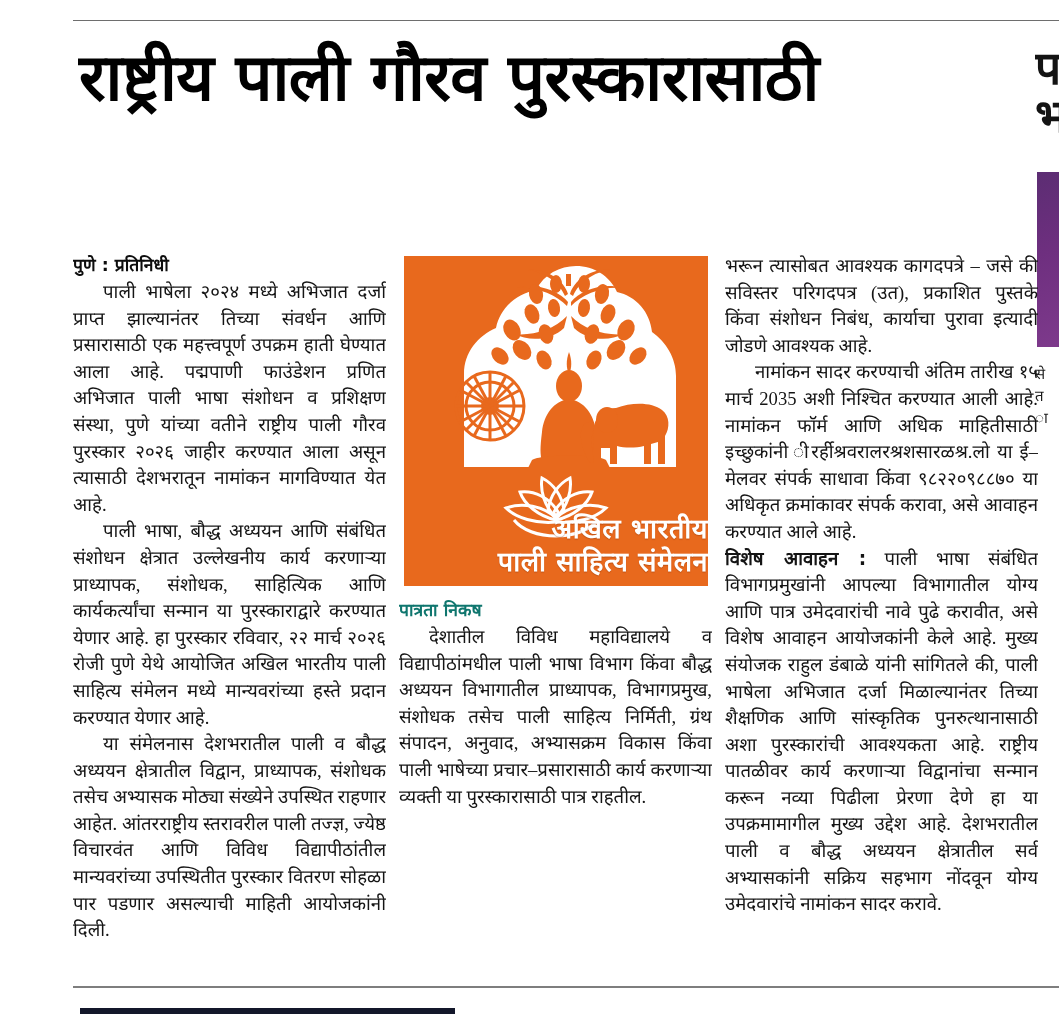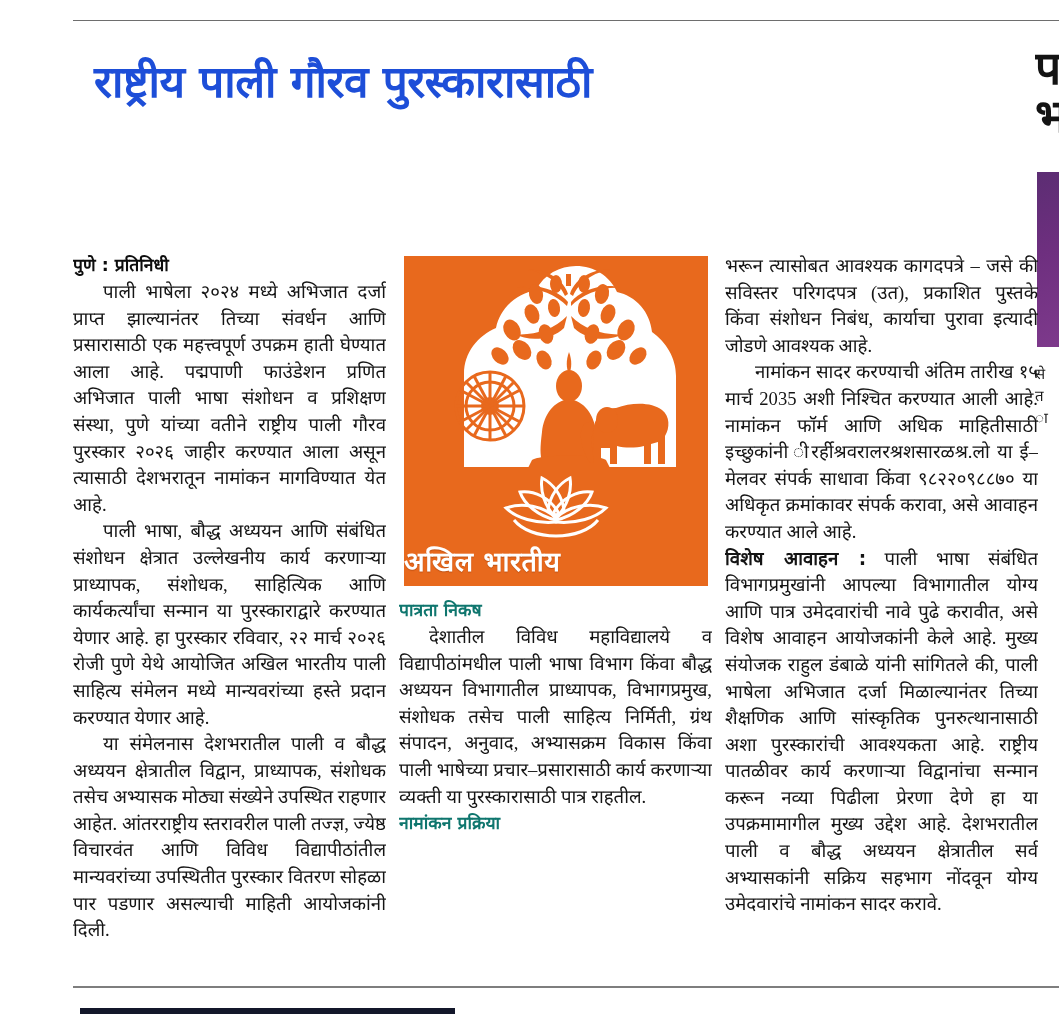--- a/index.html
+++ b/index.html
@@ -27,26 +27,26 @@
     background:#13172a;
   }
 
   
   .headline{
     position:absolute;left:78px;top:44px;width:955px;
   }
   .headline .hl{
     font-family:"DejaVu Sans","Liberation Sans",sans-serif;
     font-weight:bold;
-    font-size:44px;
+    font-size:65px;
     line-height:1.0;
     letter-spacing:-0.5px;
-    color:#1d4ed8;
+    color:#000000;
     white-space:nowrap;
-    margin:16px;
+    margin:1px;
   }
   .headline .hl1{margin-bottom:15px;}
   .headline .hl2{}
 
   
   .neighbor{
     position:absolute;left:1035px;top:44px;width:34px;height:400px;
     overflow:hidden;
   }
   .neighbor .nh{
@@ -113,21 +113,21 @@
   }
   .logo{
     width:304px;height:330px;
     background:#e8691d;
     position:relative;
     overflow:hidden;
   }
   .logo svg{position:absolute;left:0;top:0;}
   .logo-cap{
     position:absolute;left:0;right:0;bottom:8px;
-    text-align:left;
+    text-align:right;
     font-family:"DejaVu Sans","Liberation Sans",sans-serif;
     font-weight:bold;
     color:#fff;
     font-size:27px;
     line-height:33px;
     letter-spacing:0.5px;
     text-shadow:0 1px 1px rgba(120,40,0,.35);
   }
 </style>
 </head>
@@ -256,38 +256,38 @@
           <path d="M152 262 C164 250 168 234 166 222 C154 228 146 240 144 254 Z"></path>
           <path d="M152 264 C134 260 120 248 116 236 C130 234 146 242 154 256 Z"></path>
           <path d="M152 264 C170 260 184 248 188 236 C174 234 158 242 150 256 Z"></path>
           <path d="M152 266 C132 268 112 262 102 252 C118 246 140 250 152 262 Z"></path>
           <path d="M152 266 C172 268 192 262 202 252 C186 246 164 250 152 262 Z"></path>
           <path d="M110 264 C118 274 134 280 152 280 C170 280 186 274 194 264"></path>
         </g>
       </svg>
       <div class="logo-cap">
         <div>अखिल भारतीय</div>
+        <div>पाली साहित्य संमेलन</div>
       </div>
     </div>
   </div>
 
   <div class="cols">
 
     <div class="col col1">
       <div class="byline">पुणे : प्रतिनिधी</div>
       <p class="body">पाली भाषेला २०२४ मध्ये अभिजात दर्जा प्राप्त झाल्यानंतर तिच्या संवर्धन आणि प्रसारासाठी एक महत्त्वपूर्ण उपक्रम हाती घेण्यात आला आहे. पद्मपाणी फाउंडेशन प्रणित अभिजात पाली भाषा संशोधन व प्रशिक्षण संस्था, पुणे यांच्या वतीने राष्ट्रीय पाली गौरव पुरस्कार २०२६ जाहीर करण्यात आला असून त्यासाठी देशभरातून नामांकन मागविण्यात येत आहे.</p>
       <p class="body">पाली भाषा, बौद्ध अध्ययन आणि संबंधित संशोधन क्षेत्रात उल्लेखनीय कार्य करणाऱ्या प्राध्यापक, संशोधक, साहित्यिक आणि कार्यकर्त्यांचा सन्मान या पुरस्काराद्वारे करण्यात येणार आहे. हा पुरस्कार रविवार, २२ मार्च २०२६ रोजी पुणे येथे आयोजित अखिल भारतीय पाली साहित्य संमेलन मध्ये मान्यवरांच्या हस्ते प्रदान करण्यात येणार आहे.</p>
       <p class="body">या संमेलनास देशभरातील पाली व बौद्ध अध्ययन क्षेत्रातील विद्वान, प्राध्यापक, संशोधक तसेच अभ्यासक मोठ्या संख्येने उपस्थित राहणार आहेत. आंतरराष्ट्रीय स्तरावरील पाली तज्ज्ञ, ज्येष्ठ विचारवंत आणि विविध विद्यापीठांतील मान्यवरांच्या उपस्थितीत पुरस्कार वितरण सोहळा पार पडणार असल्याची माहिती आयोजकांनी दिली.</p>
     </div>
 
     <div class="col col2">
       <div style="height:344px"></div>
       <div class="subhead">पात्रता निकष</div>
       <p class="body">देशातील विविध महाविद्यालये व विद्यापीठांमधील पाली भाषा विभाग किंवा बौद्ध अध्ययन विभागातील प्राध्यापक, विभागप्रमुख, संशोधक तसेच पाली साहित्य निर्मिती, ग्रंथ संपादन, अनुवाद, अभ्यासक्रम विकास किंवा पाली भाषेच्या प्रचार–प्रसारासाठी कार्य करणाऱ्या व्यक्ती या पुरस्कारासाठी पात्र राहतील.</p>
-      <div class="subhead">नामांकन प्रक्रिया</div>
     </div>
 
     <div class="col col3">
       <p class="body noindent">भरून त्यासोबत आवश्यक कागदपत्रे – जसे की सविस्तर परिगदपत्र (उत), प्रकाशित पुस्तके किंवा संशोधन निबंध, कार्याचा पुरावा इत्यादी जोडणे आवश्यक आहे.</p>
       <p class="body">नामांकन सादर करण्याची अंतिम तारीख १५ मार्च 2035 अशी निश्चित करण्यात आली आहे. नामांकन फॉर्म आणि अधिक माहितीसाठी इच्छुकांनी ीरर्हीश्रवरालरश्रशसारळश्र.लो या ई–मेलवर संपर्क साधावा किंवा ९८२२०९८८७० या अधिकृत क्रमांकावर संपर्क करावा, असे आवाहन करण्यात आले आहे.</p>
       <p class="body noindent"><span class="lead-bold">विशेष आवाहन :</span><span> पाली भाषा संबंधित विभागप्रमुखांनी आपल्या विभागातील योग्य आणि पात्र उमेदवारांची नावे पुढे करावीत, असे विशेष आवाहन आयोजकांनी केले आहे. मुख्य संयोजक राहुल डंबाळे यांनी सांगितले की, पाली भाषेला अभिजात दर्जा मिळाल्यानंतर तिच्या शैक्षणिक आणि सांस्कृतिक पुनरुत्थानासाठी अशा पुरस्कारांची आवश्यकता आहे. राष्ट्रीय पातळीवर कार्य करणाऱ्या विद्वानांचा सन्मान करून नव्या पिढीला प्रेरणा देणे हा या उपक्रमामागील मुख्य उद्देश आहे. देशभरातील पाली व बौद्ध अध्ययन क्षेत्रातील सर्व अभ्यासकांनी सक्रिय सहभाग नोंदवून योग्य उमेदवारांचे नामांकन सादर करावे.</span></p>
     </div>
 
   </div>
 

